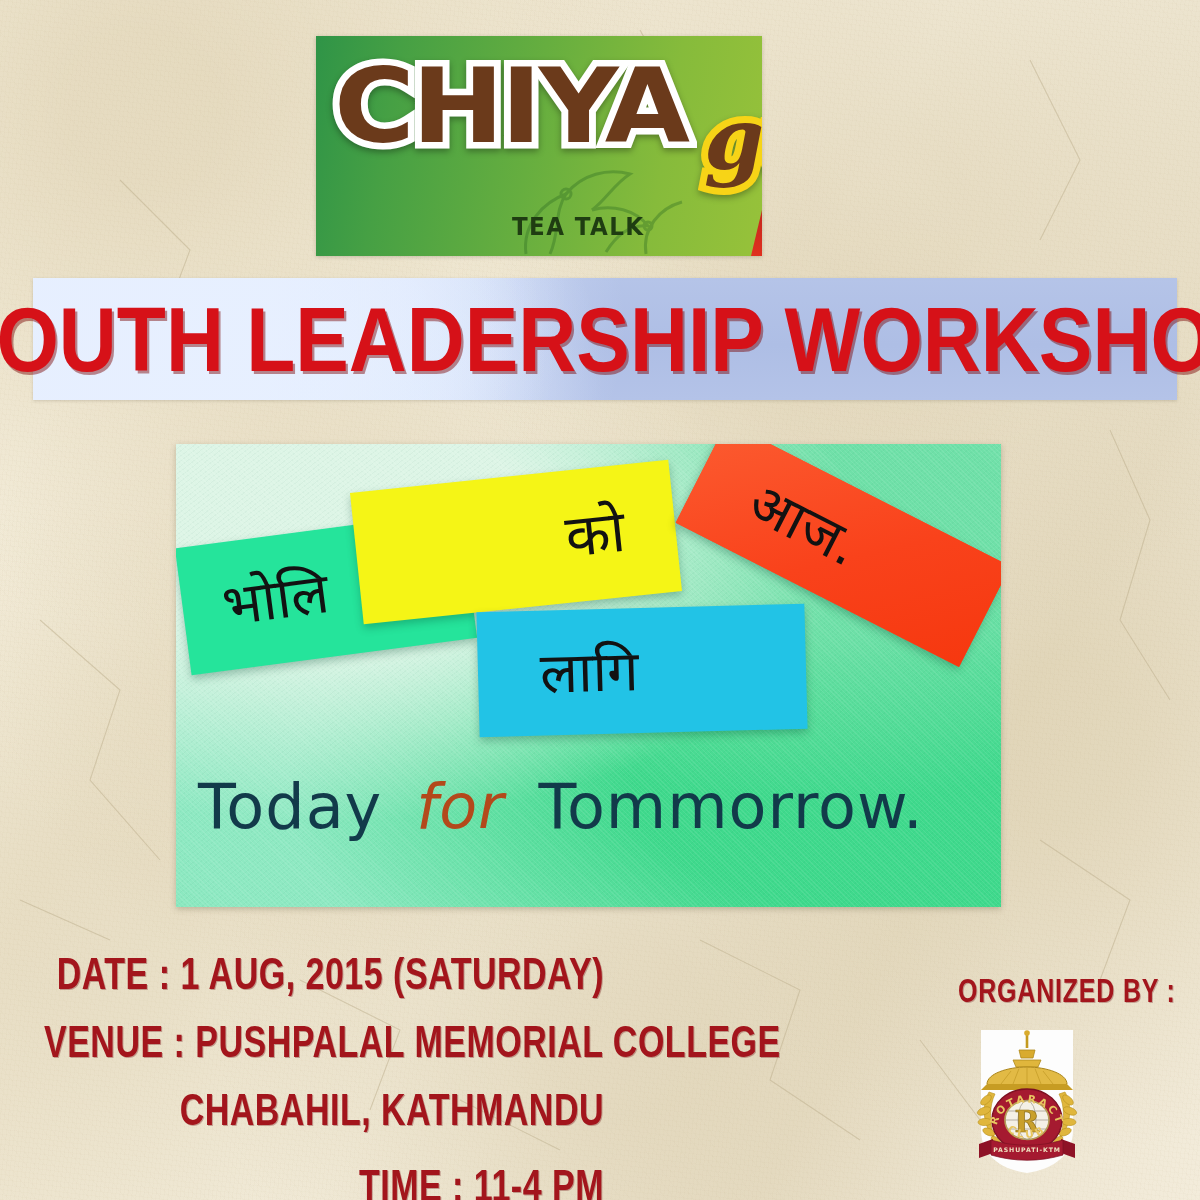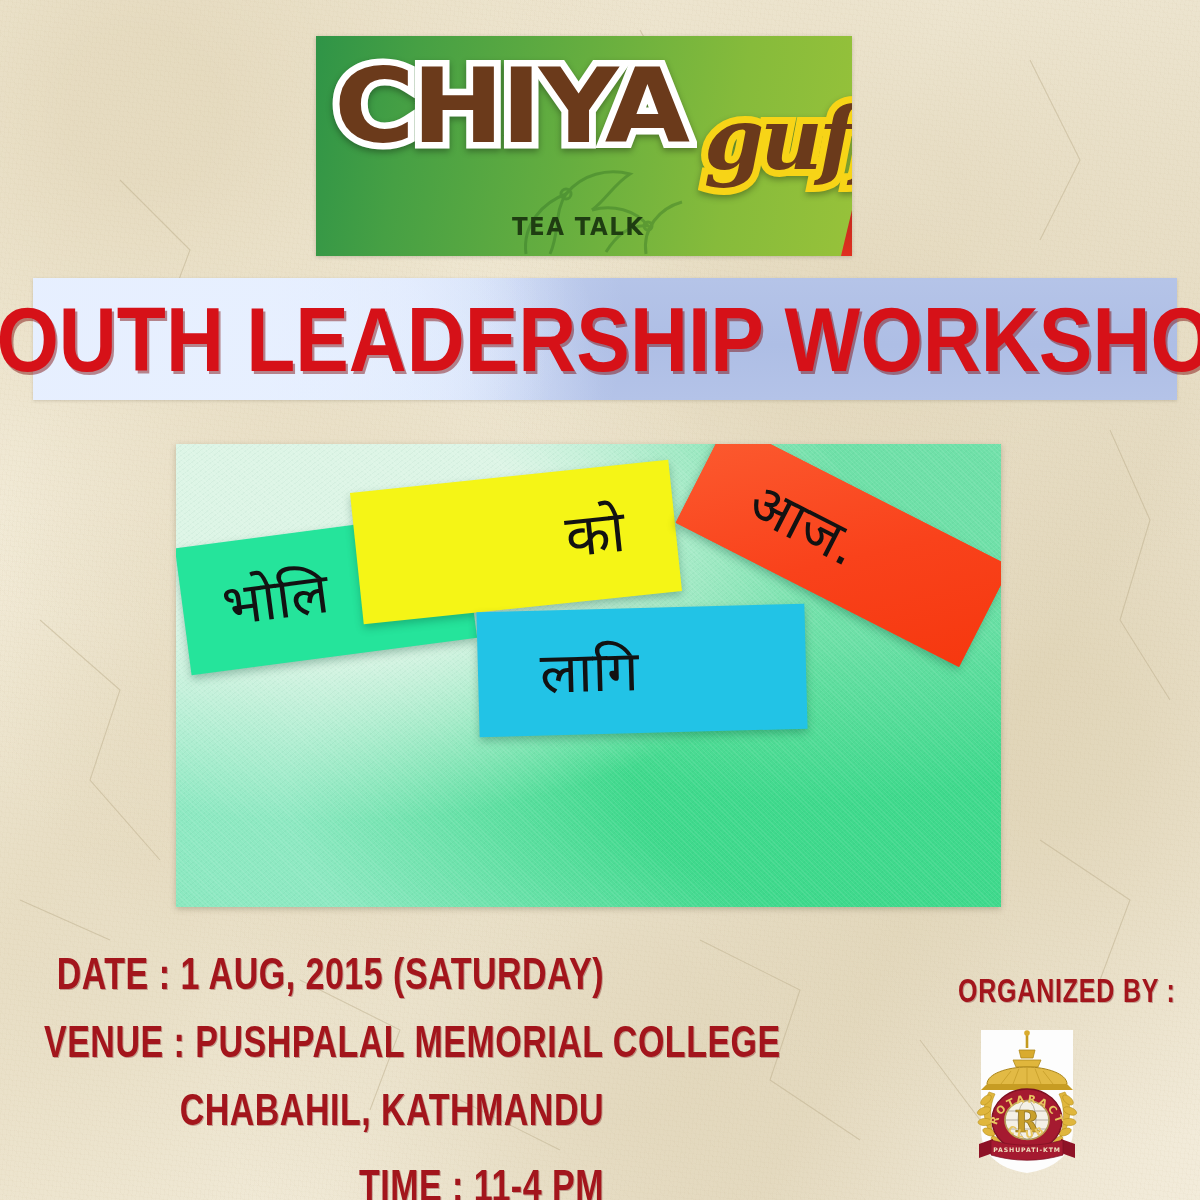--- a/index.html
+++ b/index.html
@@ -30,21 +30,21 @@
     background-image:
       repeating-linear-gradient(97deg, rgba(180,160,118,.07) 0 1px, rgba(0,0,0,0) 1px 4px),
       repeating-linear-gradient(7deg,  rgba(176,156,114,.055) 0 1px, rgba(0,0,0,0) 1px 5px),
       repeating-linear-gradient(51deg, rgba(190,172,132,.05) 0 1px, rgba(0,0,0,0) 1px 7px);
   }
   
   #cracks{position:absolute;inset:0;pointer-events:none;opacity:.5;}
 
   
   #logo-box{
-    position:absolute;left:316px;top:36px;width:536px;height:220px;
+    position:absolute;left:316px;top:36px;width:446px;height:220px;
     background:linear-gradient(100deg,#2f9447 0%,#46a044 18%,#66ae3f 48%,#86bb3b 76%,#97c23a 100%);
     overflow:hidden;
     box-shadow:0 1px 4px rgba(60,50,25,.22);
   }
   
   #logo-swirl{position:absolute;left:180px;top:118px;width:220px;height:102px;opacity:.36;}
   #red-sliver{
     position:absolute;right:0;bottom:0;width:11px;height:46px;
     background:linear-gradient(180deg,#c3281d 0%,#e0301f 100%);
     clip-path:polygon(100% 0,100% 100%,0 100%);
@@ -251,20 +251,23 @@
     <div class="note" id="note-yellow">
       <span>को</span>
     </div>
     <div class="note" id="note-blue">
       <span>लागि</span>
     </div>
     <div class="note" id="note-red">
       <span>आज.</span>
     </div>
 
+    <div id="handwrite">
+      <span class="hw">Today</span><span class="hw-for">for</span><span class="hw">Tommorrow.</span>
+    </div>
   </div>
 
   <div id="details">
     <div class="detail-line" id="d-date">DATE : 1 AUG, 2015 (SATURDAY)</div>
     <div class="detail-line" id="d-venue">VENUE : PUSHPALAL MEMORIAL COLLEGE</div>
     <div class="detail-line" id="d-venue2">CHABAHIL, KATHMANDU</div>
     <div class="detail-line" id="d-time">TIME : 11-4 PM</div>
   </div>
 
   <div id="organized">ORGANIZED BY :</div>

